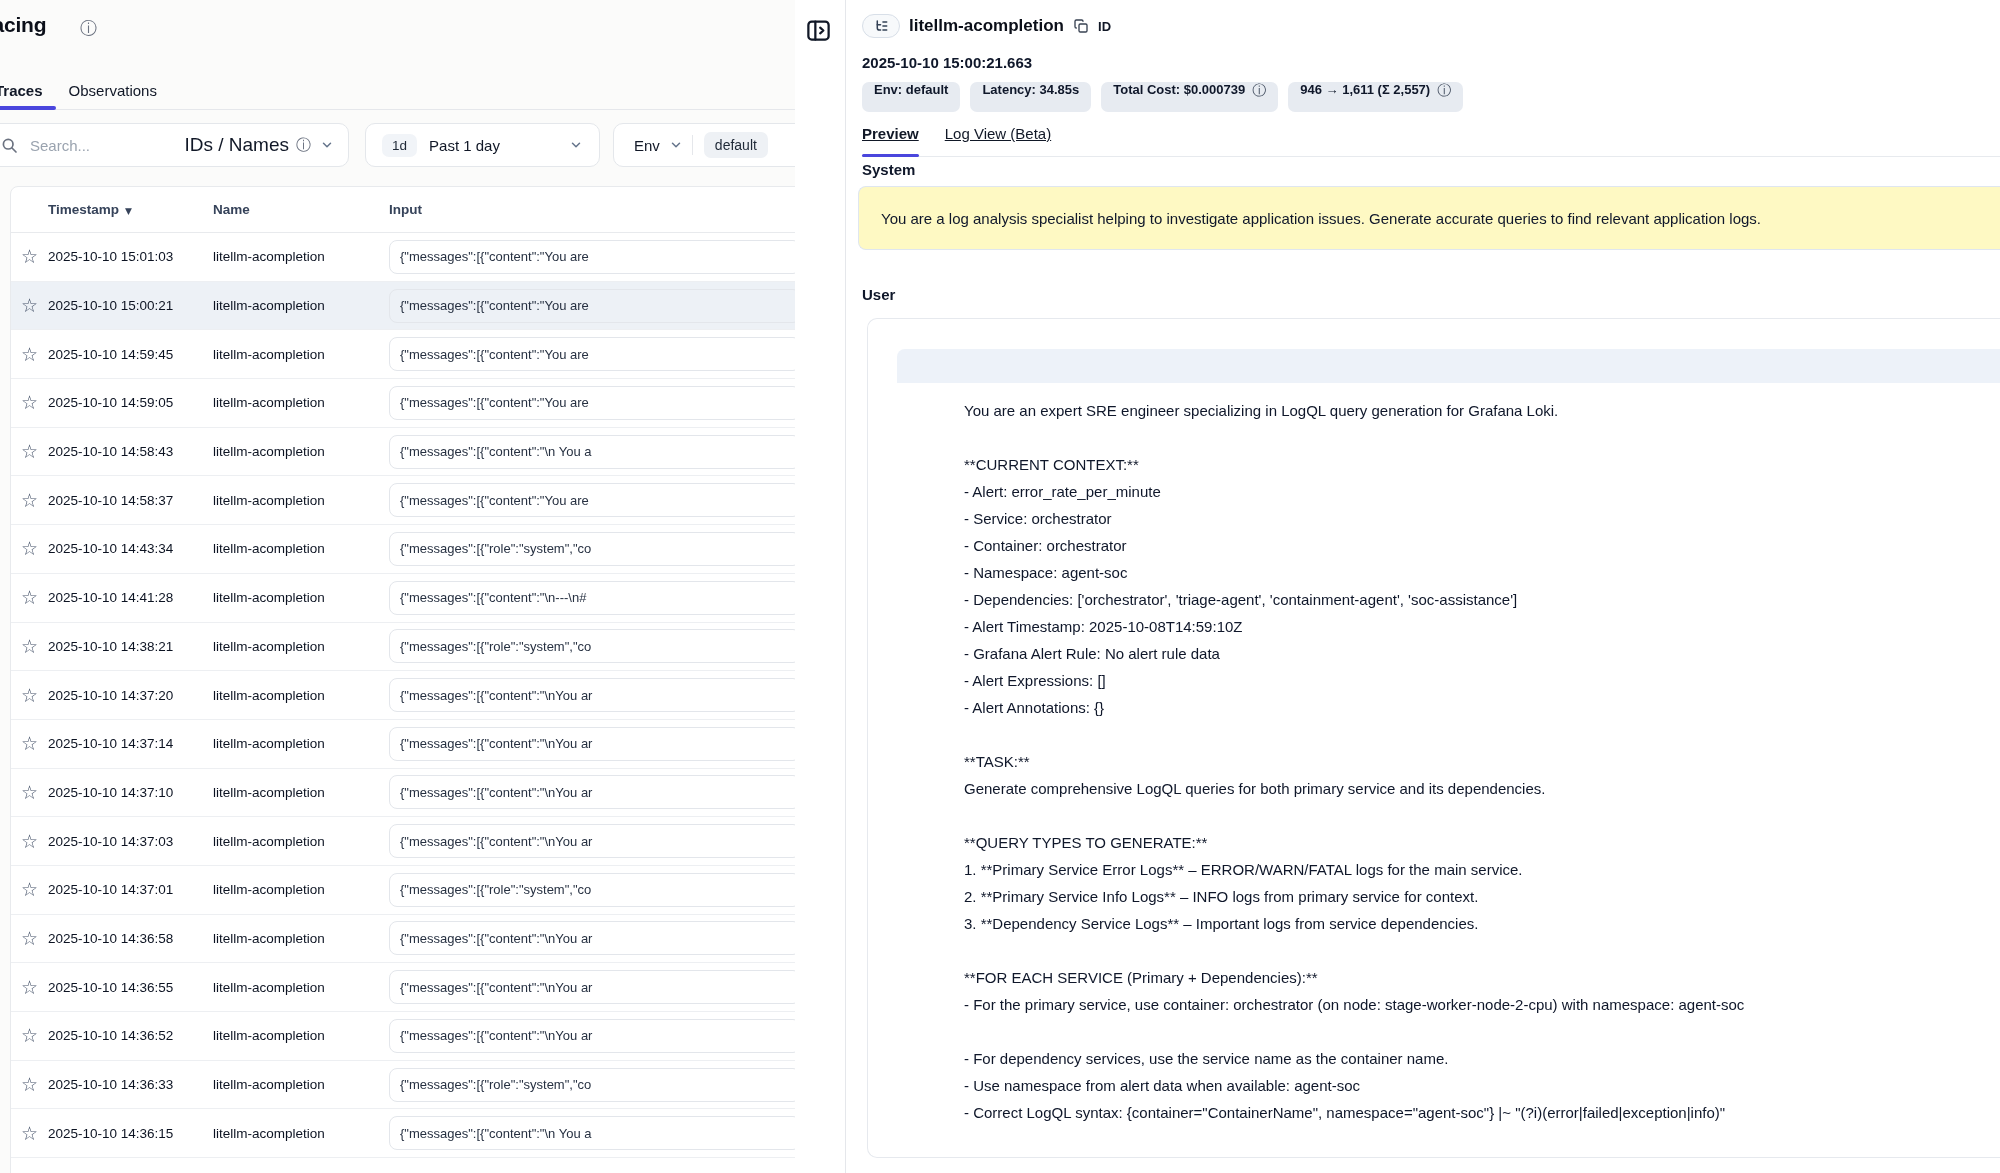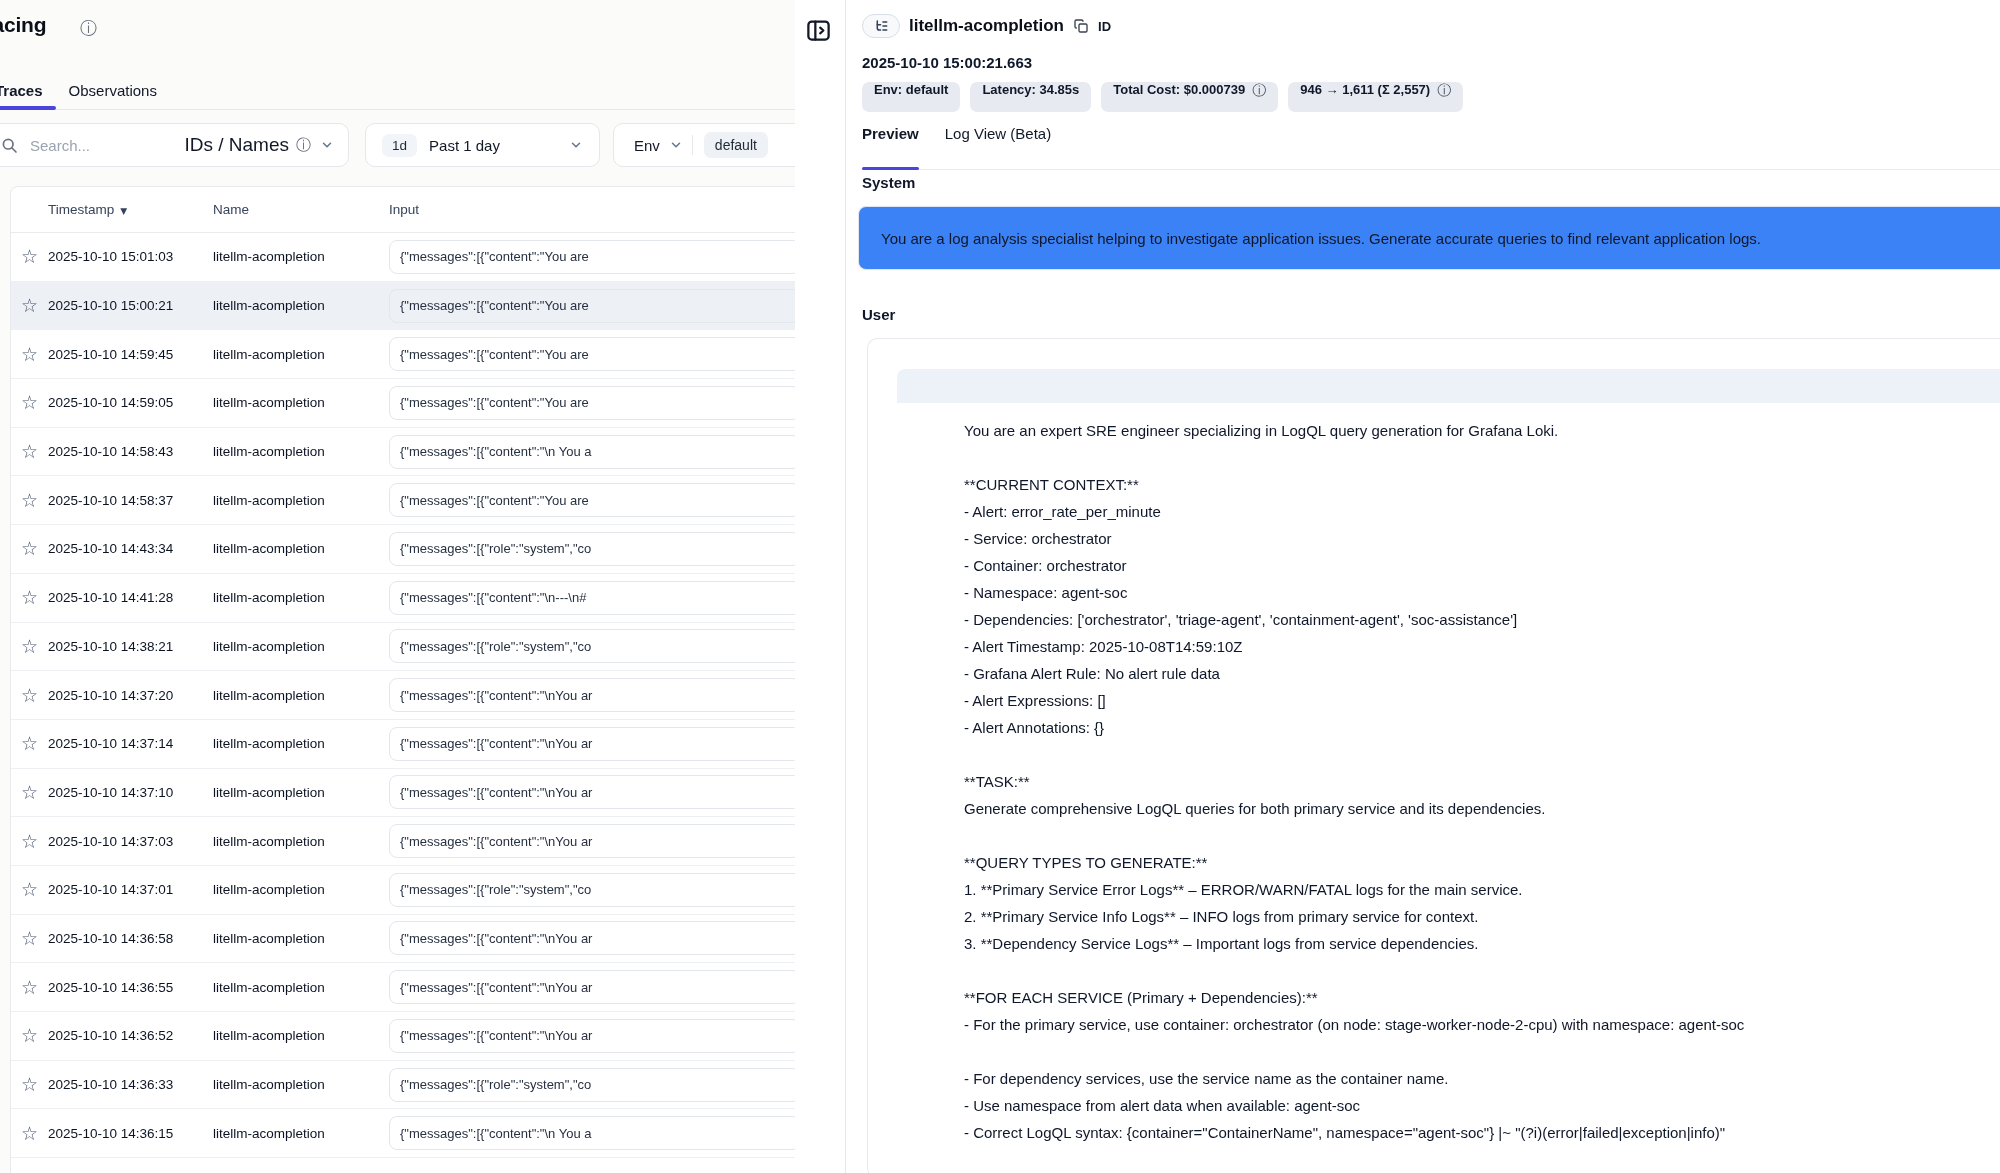--- a/index.html
+++ b/index.html
@@ -37,21 +37,21 @@
   .env-box { left:613px; width:250px; padding:0 14px 0 20px; }
   .env-label { font-size:15px; font-weight:500; color:#111827; }
   .vdiv { width:1px; height:20px; background:#e5e7eb; margin:0 11px 0 9px; }
   .chip-default { background:#eef1f5; border-radius:7px; padding:5px 11px; font-size:14px; font-weight:500; color:#1f2937; white-space:nowrap; }
   .chev { margin-left:9px; display:inline-flex; }
 
   
   .trace-table { position:absolute; left:10px; top:186px; width:800px; bottom:-10px;
     background:#fff; border:1px solid #e8eaed; border-radius:8px 0 0 0; overflow:hidden; }
   .thead { display:flex; align-items:center; height:46px; border-bottom:1px solid #e8eaed;
-    font-size:13.5px; font-weight:400; color:#36435a; }
+    font-size:13.5px; font-weight:700; color:#36435a; }
   .col-star { width:37px; flex:none; display:flex; justify-content:center; align-items:center; }
   .col-ts { width:165px; flex:none; }
   .col-name { width:176px; flex:none; }
   .col-input { flex:1; min-width:0; padding-right:8px; }
   .sort-arrow { font-size:9px; color:#36435a; margin-left:6px;
     font-family:"DejaVu Sans",sans-serif; }
   .trow { display:flex; align-items:center; height:48.7px; border-bottom:1px solid #edeff2;
     font-size:13.5px; color:#0c1322; background:#fff; }
   .trow.selected { background:#edf1f6; }
   .star { font-size:19px; color:#46536a; line-height:1; font-family:"DejaVu Sans",sans-serif; cursor:pointer; }
@@ -73,27 +73,27 @@
   .id-label { font-size:13px; font-weight:700; color:#111827; letter-spacing:0.3px; }
   .copy-btn { display:inline-flex; cursor:pointer; }
   .rp-timestamp { margin-top:16px; font-size:15px; font-weight:600; color:#0f172a; }
   .badges { margin-top:11px; display:flex; gap:10px; }
   .badge { background:#e7ebf1; border-radius:7px; height:30px; display:inline-flex;
     padding:0 12px; font-size:13px; font-weight:600; color:#0f172a; white-space:nowrap; }
   .badge .b-info { margin-left:7px; font-size:14px; font-weight:400; color:#3f4a5c; }
 
   .rp-tabs-wrap { margin-top:13px; margin-right:-16px; border-bottom:1px solid #e7eaee; }
   .rp-tabs { display:flex; gap:26px; }
-  .rp-tab { position:relative; padding-bottom:27px; font-size:15px; color:#111827; cursor:default; white-space:nowrap; }
+  .rp-tab { position:relative; padding-bottom:14px; font-size:15px; color:#111827; cursor:default; white-space:nowrap;text-decoration:underline; }
   .rp-tab.active { font-weight:600; }
   .rp-tab.active::after { content:""; position:absolute; left:0; right:0; bottom:-1px;
     height:3.5px; background:#4a46dd; border-radius:2px; }
 
   .section-label { margin-top:4px; font-size:15px; font-weight:600; color:#0f172a; }
-  .system-box { margin:15px -16px 0 -4px; height:64px; background:#3b82f6;
+  .system-box { margin:8px -16px 0 -4px; height:64px; background:#fef9c3;
     border:1px solid #dfe6ef; border-right:none; border-radius:8px 0 0 8px;
     display:flex; align-items:center; padding-left:22px; overflow:hidden; }
   .system-text { font-size:15px; color:#0f172a; white-space:nowrap; }
 
   .user-label { margin-top:36px; }
   .user-outer { margin:15px -16px 0 5px; height:840px; background:#fff;
     border:1px solid #e6e9ee; border-right:none; border-radius:10px 0 0 10px; overflow:hidden; }
   .user-inner { margin:30px 0 0 29px; }
   .user-strip { height:34px; background:#edf2f9; border-radius:8px 0 0 0; }
   .user-lines { padding:14px 0 0 67px; }

